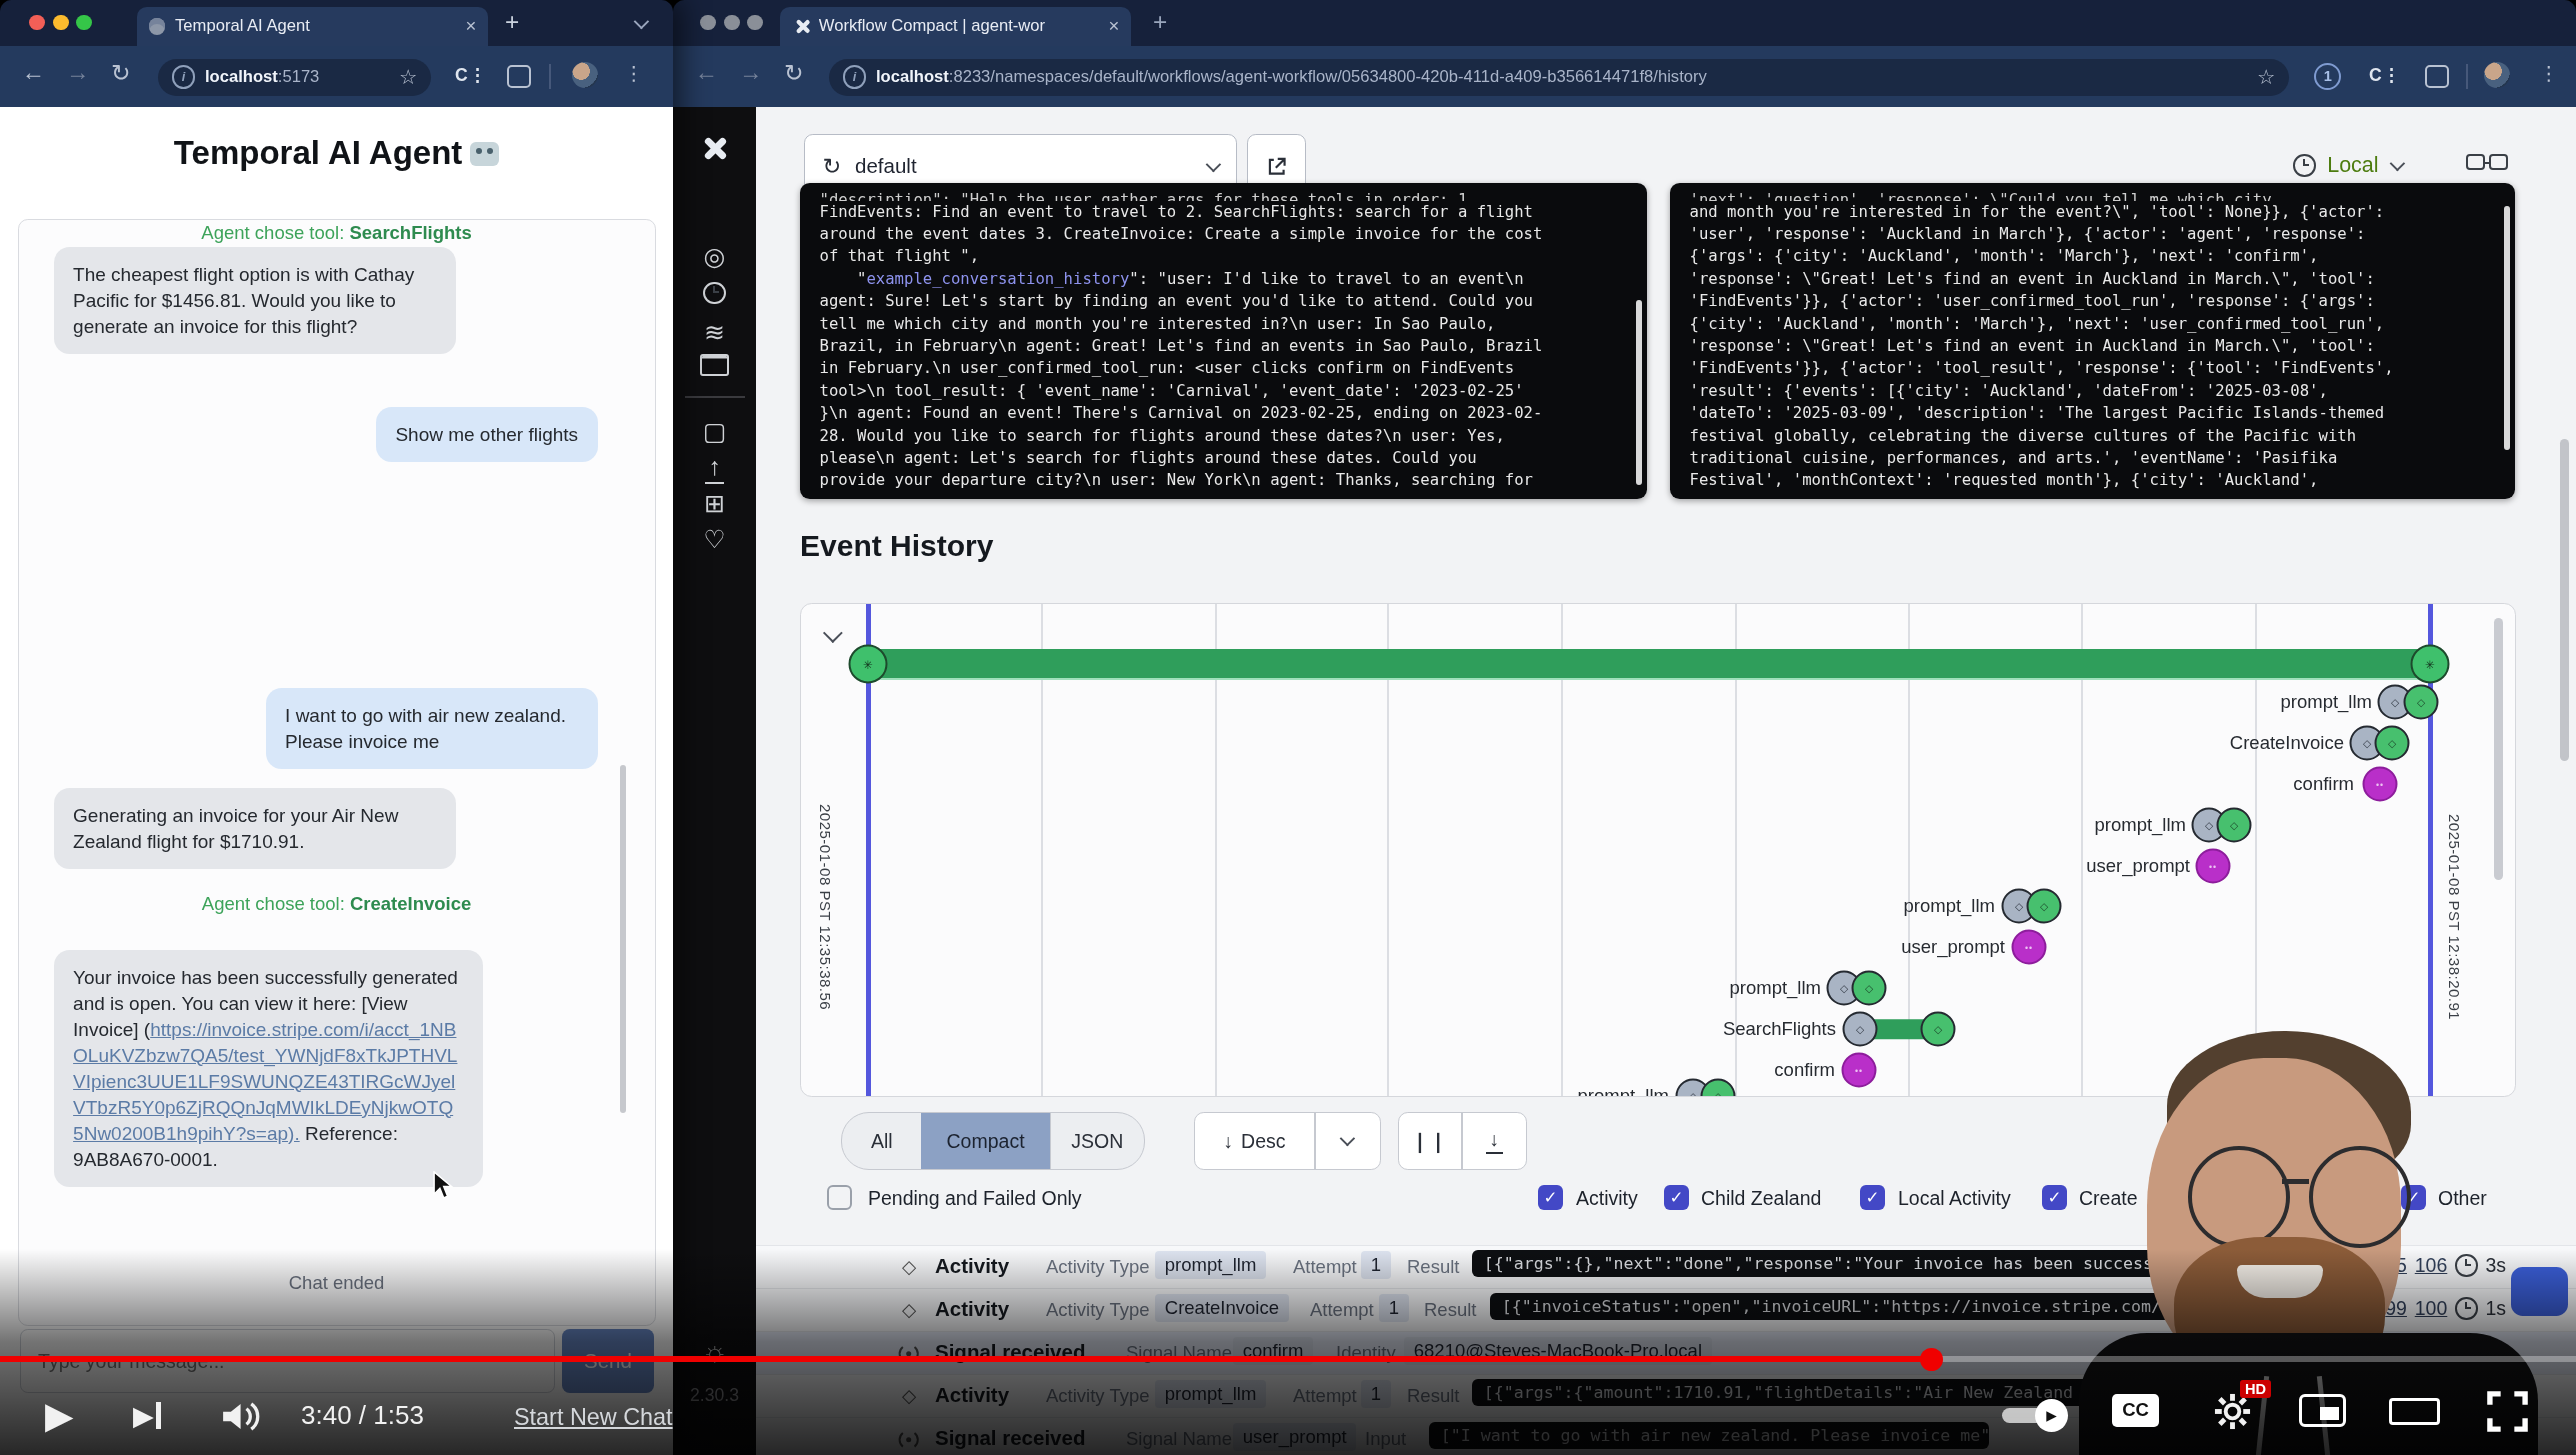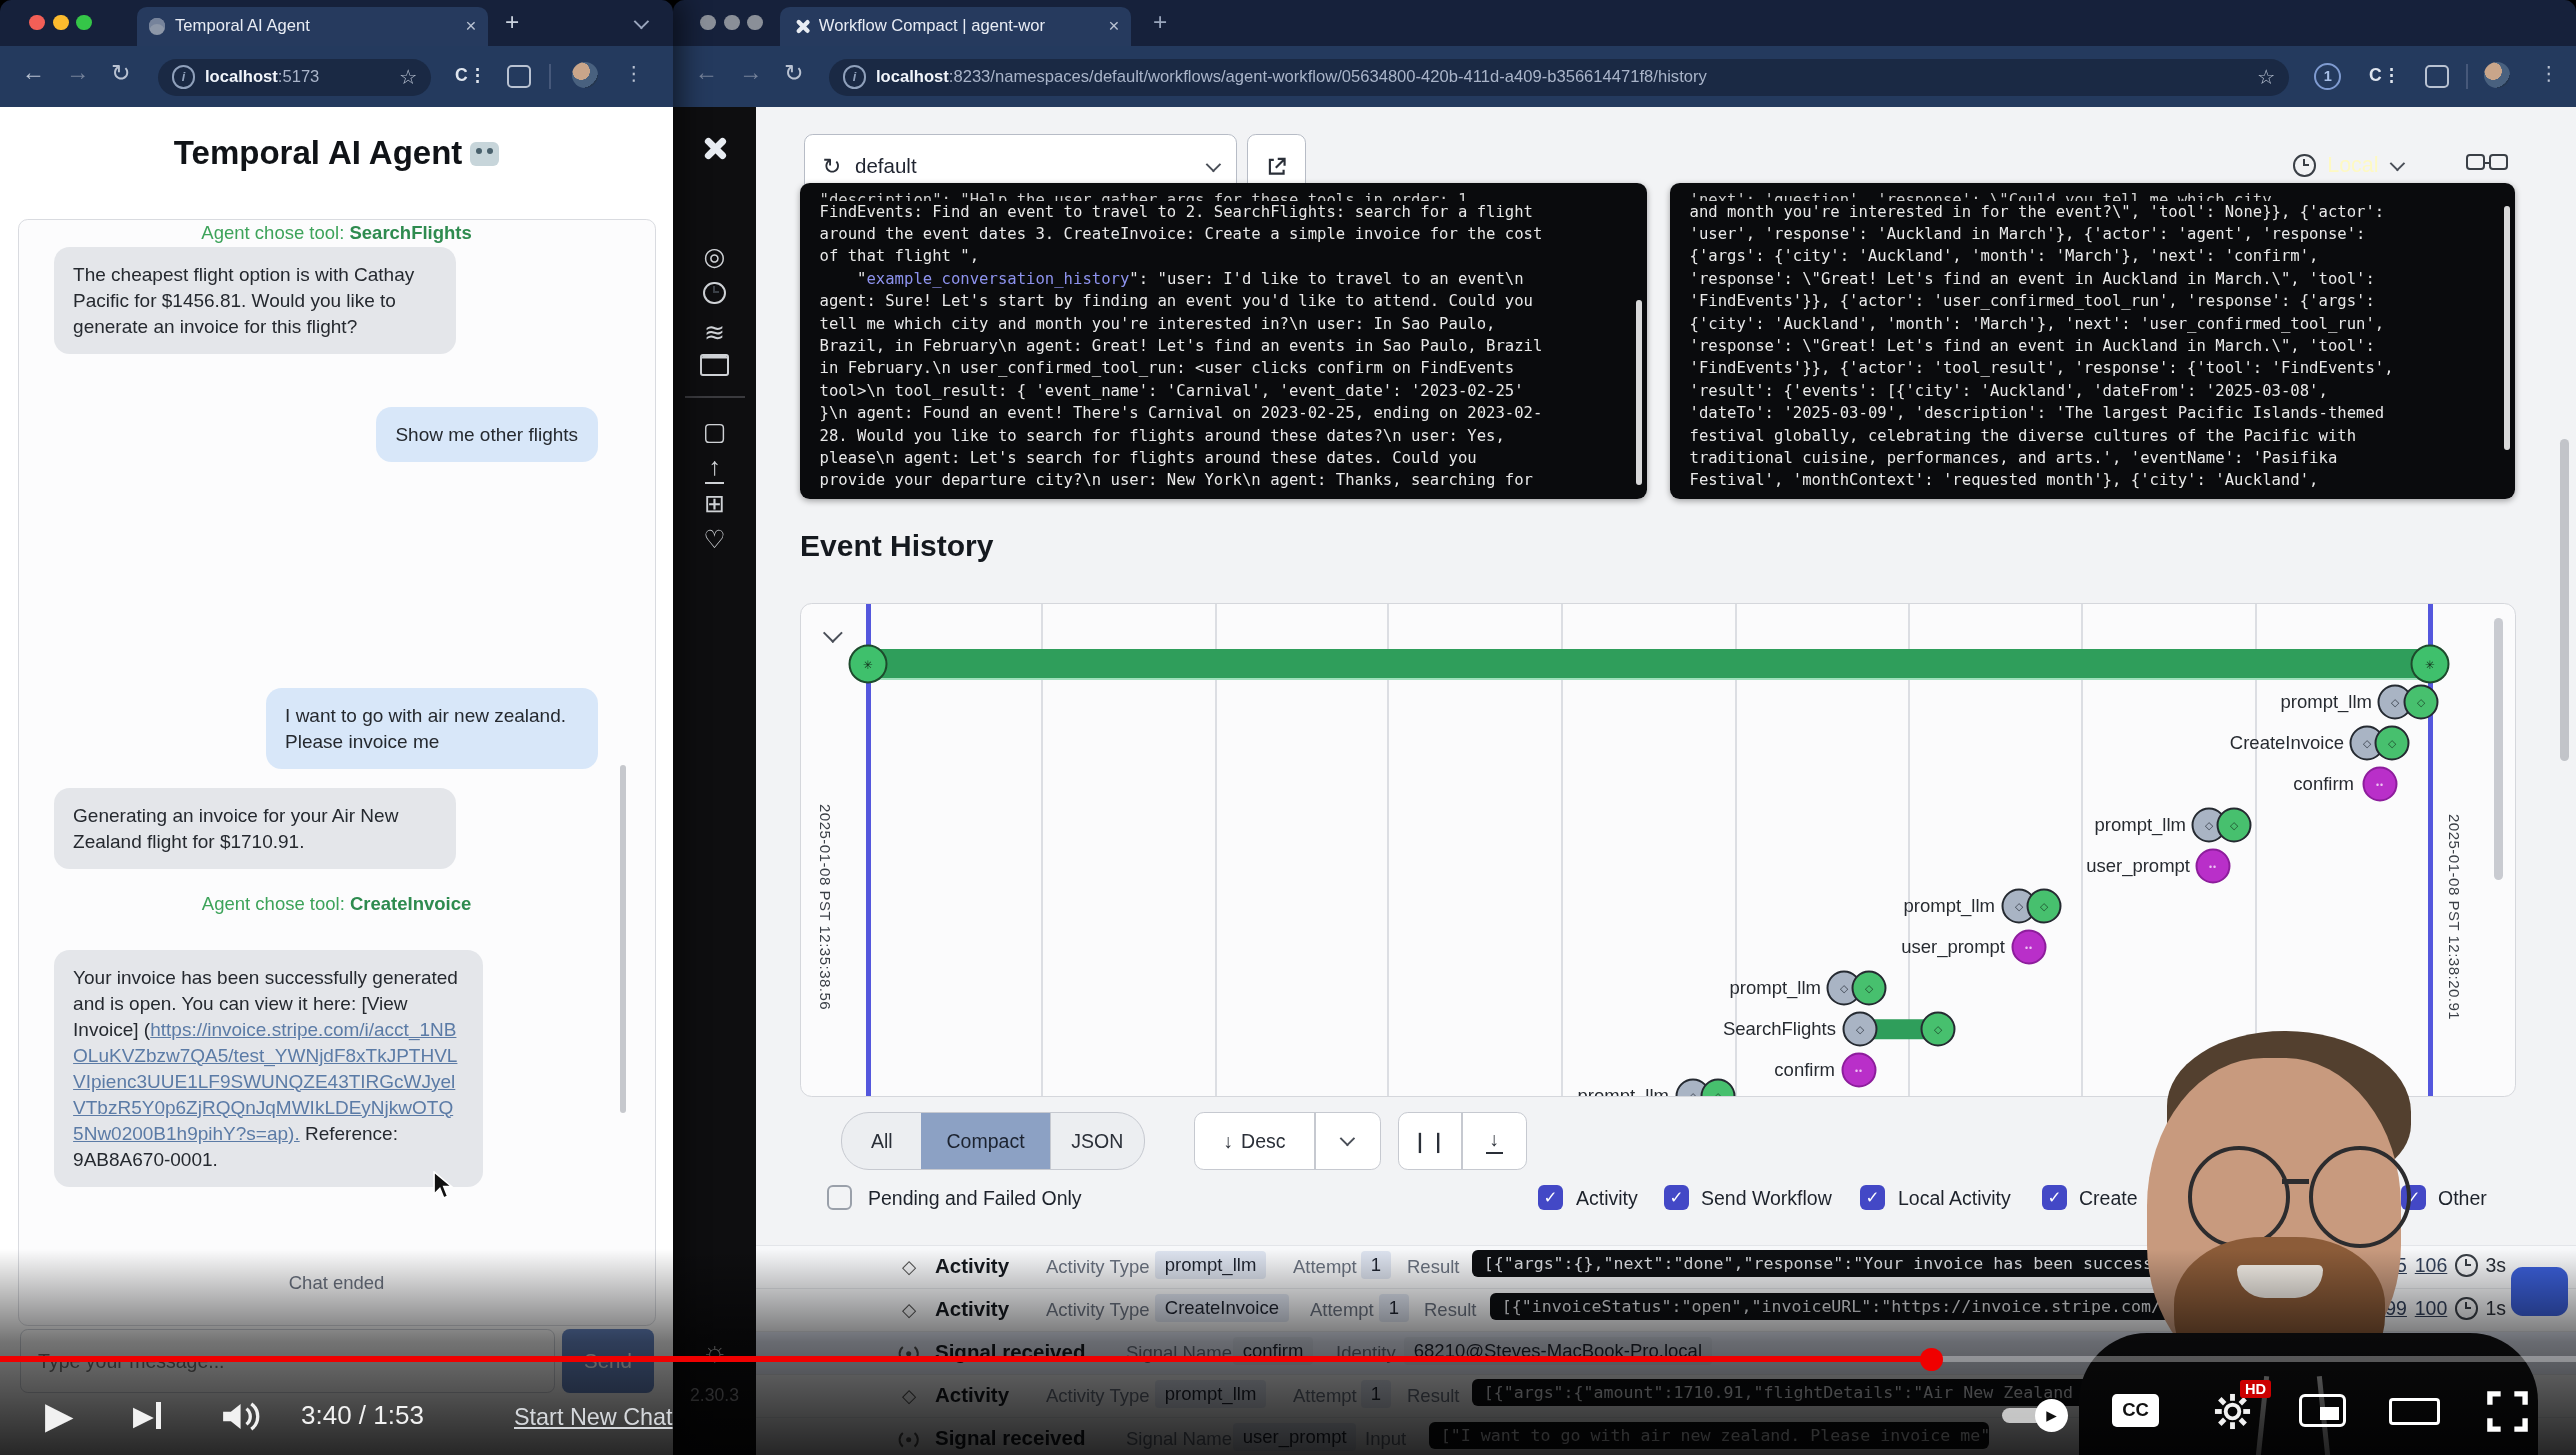--- a/index.html
+++ b/index.html
@@ -213,21 +213,21 @@
     <span style="margin-left:13.7px;font-size:20.5px;color:#1f2430">default</span>
     <span class="chev dark" style="margin-left:auto;margin-top:-3.9px"></span>
   </div>
   <div class="abs btnbox" style="left:574px;top:134px;width:57px;height:64px">
     <svg width="21.5" height="21.5" viewBox="0 0 22 22">
         <path d="M8 4H4v14h14v-4M12 3h7v7M19 3l-9 9" stroke="#2a2f38" stroke-width="2.2" fill="none"></path>
       </svg>
   </div>
   <div class="abs flex" style="left:1620px;top:144px;height:43px">
     <span class="clockicon"></span>
-    <span style="margin-left:11.7px;font-size:21.5px;color:#fef9c3">Local</span>
+    <span style="margin-left:11.7px;font-size:21.5px;color:#4d7c0f">Local</span>
     <span class="chev dark" style="margin-left:13.7px;margin-top:-3.9px"></span>
   </div>
   <span class="abs glasses" style="left:1793px;top:154px"><b></b><i></i><b></b></span>
 
   <div class="abs codepanel" style="left:127px;top:183px;width:847px;height:316px">
     <pre><span class="partial">"description": "Help the user gather args for these tools in order: 1.</span><span>FindEvents: Find an event to travel to 2. SearchFlights: search for a flight
 around the event dates 3. CreateInvoice: Create a simple invoice for the cost
 of that flight ",
     "</span><span class="hl">example_conversation_history</span><span>": "user: I'd like to travel to an event\n
 agent: Sure! Let's start by finding an event you'd like to attend. Could you
@@ -363,21 +363,21 @@
     <span class="cell" style="flex:1">
         <span style="border-bottom:2.9px solid #2a2f38;padding:0 3.9px 1px 3.9px">↓</span>
       </span>
   </div>
 
   <span class="abs cb off" style="left:154px;top:1185px"></span>
   <span class="abs cblabel" style="left:195px;top:1187px">Pending and Failed Only</span>
   <span class="abs cb on" style="left:865px;top:1185px">✓</span>
   <span class="abs cblabel" style="left:903px;top:1187px">Activity</span>
   <span class="abs cb on" style="left:991px;top:1185px">✓</span>
-  <span class="abs cblabel" style="left:1028px;top:1187px">Send Workflow</span>
+  <span class="abs cblabel" style="left:1028px;top:1187px">Child Zealand</span>
   <span class="abs cb on" style="left:1187px;top:1185px">✓</span>
   <span class="abs cblabel" style="left:1225px;top:1187px">Local Activity</span>
   <span class="abs cb on" style="left:1369px;top:1185px">✓</span>
   <span class="abs cblabel" style="left:1406px;top:1187px">Create</span>
   <span class="abs cb on" style="left:1486px;top:1185px">✓</span>
   <span class="abs cblabel" style="left:1523px;top:1187px">Timer</span>
   <span class="abs cb on" style="left:1728px;top:1185px">✓</span>
   <span class="abs cblabel" style="left:1765px;top:1187px">Other</span>
 
   <div class="trow" style="top:1245px">

